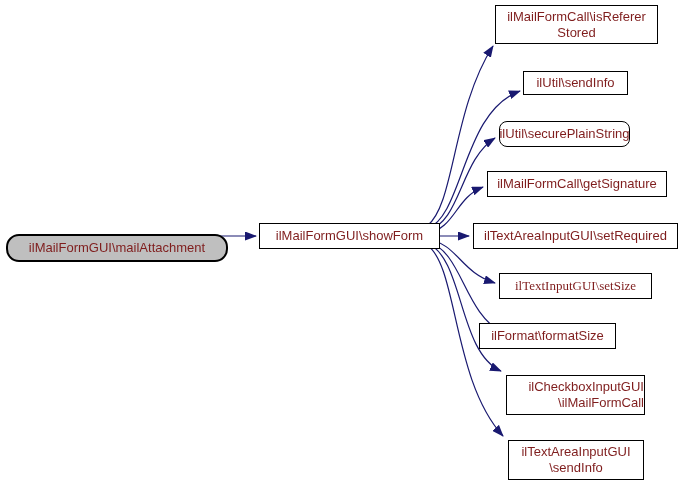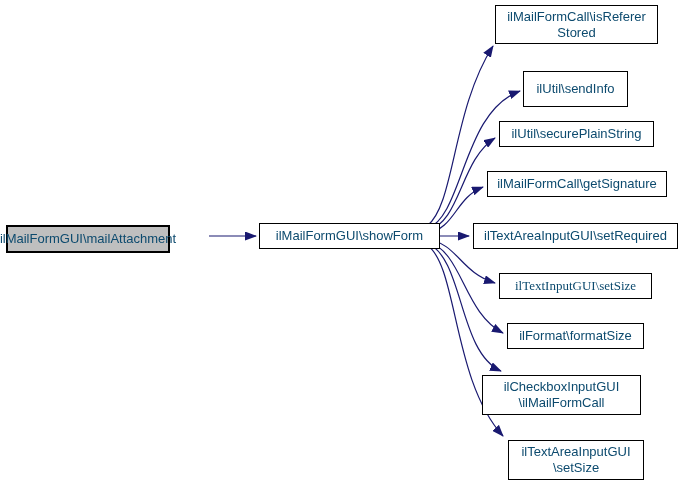--- a/index.html
+++ b/index.html
@@ -11,21 +11,21 @@
     font-family: "Liberation Sans", sans-serif;
     overflow: hidden;
   }
   svg.edges { position: absolute; left: 0; top: 0; }
   .edge { stroke: #191970; fill: none; stroke-width: 1.2px; }
   .node {
     position: absolute;
     box-sizing: border-box;
     border: 1px solid #000000;
     background: #ffffff;
-    color: #0c4a6e;
+    color: #7f1d1d;
     display: flex;
     flex-direction: column;
     align-items: center;
     justify-content: center;
     font-size: 13px;
     line-height: 16px;
     text-align: center;
     white-space: nowrap;
     cursor: pointer;
   }
@@ -52,60 +52,60 @@
     <path class="edge" d="M427,229 C464,215 462,112 520,91" marker-end="url(#arrow)"></path>
     <path class="edge" d="M427,231 C461,222 460,160 495,138" marker-end="url(#arrow)"></path>
     <path class="edge" d="M427,233 C455,229 455,198 483,187" marker-end="url(#arrow)"></path>
     <path class="edge" d="M427,236 L469,236" marker-end="url(#arrow)"></path>
     <path class="edge" d="M427,239 C458,244 460,272 495,283" marker-end="url(#arrow)"></path>
     <path class="edge" d="M427,241 C463,252 463,312 503,333" marker-end="url(#arrow)"></path>
     <path class="edge" d="M427,243 C464,258 458,352 501,371" marker-end="url(#arrow)"></path>
     <path class="edge" d="M427,245 C458,266 452,380 503,436" marker-end="url(#arrow)"></path>
   </svg>
 
-  <div class="node current" style="left:6px; top:225px; width:164px; height:28px;">
+  <div class="node current" style="left:6px; top:234px; width:222px; height:28px;border-radius:13px;">
     <span>ilMailFormGUI\mailAttachment</span>
   </div>
 
   <div class="node" style="left:259px; top:223px; width:181px; height:26px;">
     <span>ilMailFormGUI\showForm</span>
   </div>
 
   <div class="node" style="left:495px; top:5px; width:163px; height:39px;">
     <span>ilMailFormCall\isReferer</span>
     <span>Stored</span>
   </div>
 
-  <div class="node" style="left:523px; top:71px; width:105px; height:36px;">
+  <div class="node" style="left:523px; top:71px; width:105px; height:24px;">
     <span>ilUtil\sendInfo</span>
   </div>
 
-  <div class="node" style="left:499px; top:121px; width:155px; height:26px;">
+  <div class="node" style="left:499px; top:121px; width:131px; height:26px;border-radius:8px;">
     <span>ilUtil\securePlainString</span>
   </div>
 
   <div class="node" style="left:487px; top:171px; width:180px; height:26px;">
     <span>ilMailFormCall\getSignature</span>
   </div>
 
   <div class="node" style="left:473px; top:223px; width:205px; height:26px;">
     <span>ilTextAreaInputGUI\setRequired</span>
   </div>
 
   <div class="node" style="left:499px; top:273px; width:153px; height:26px;font-family:Liberation Serif, serif;">
     <span>ilTextInputGUI\setSize</span>
   </div>
 
-  <div class="node" style="left:507px; top:323px; width:137px; height:26px;">
+  <div class="node" style="left:479px; top:323px; width:137px; height:26px;">
     <span>ilFormat\formatSize</span>
   </div>
 
-  <div class="node" style="left:482px; top:375px; width:159px; height:40px;">
+  <div class="node" style="left:506px; top:375px; width:139px; height:40px;align-items:flex-end;">
     <span>ilCheckboxInputGUI</span>
     <span>\ilMailFormCall</span>
   </div>
 
   <div class="node" style="left:508px; top:440px; width:136px; height:40px;">
     <span>ilTextAreaInputGUI</span>
-    <span>\setSize</span>
+    <span>\sendInfo</span>
   </div>
 
 </div>
 
 </body></html>

